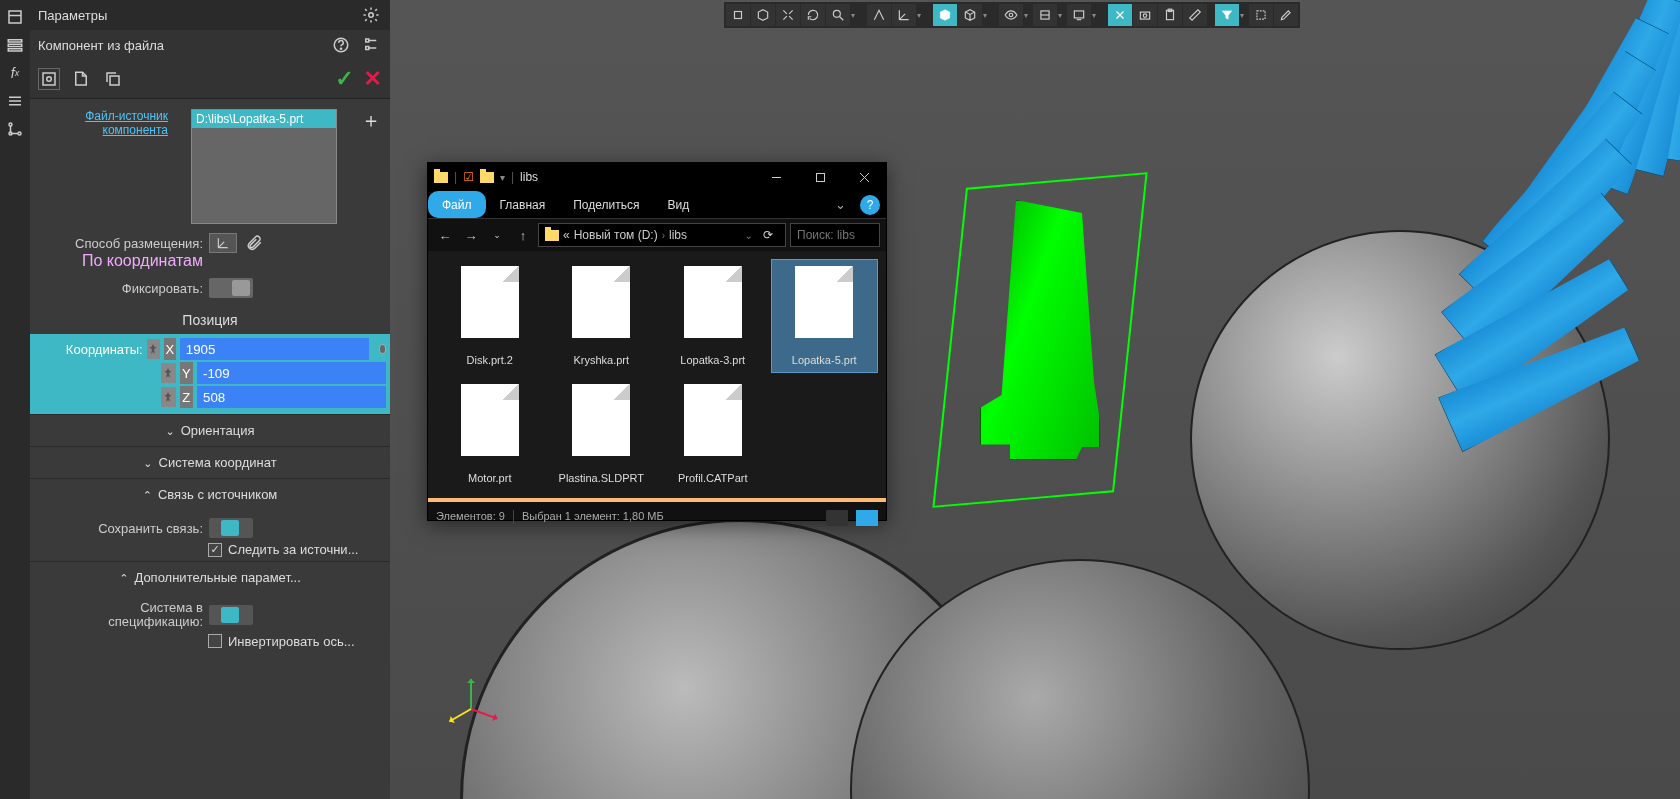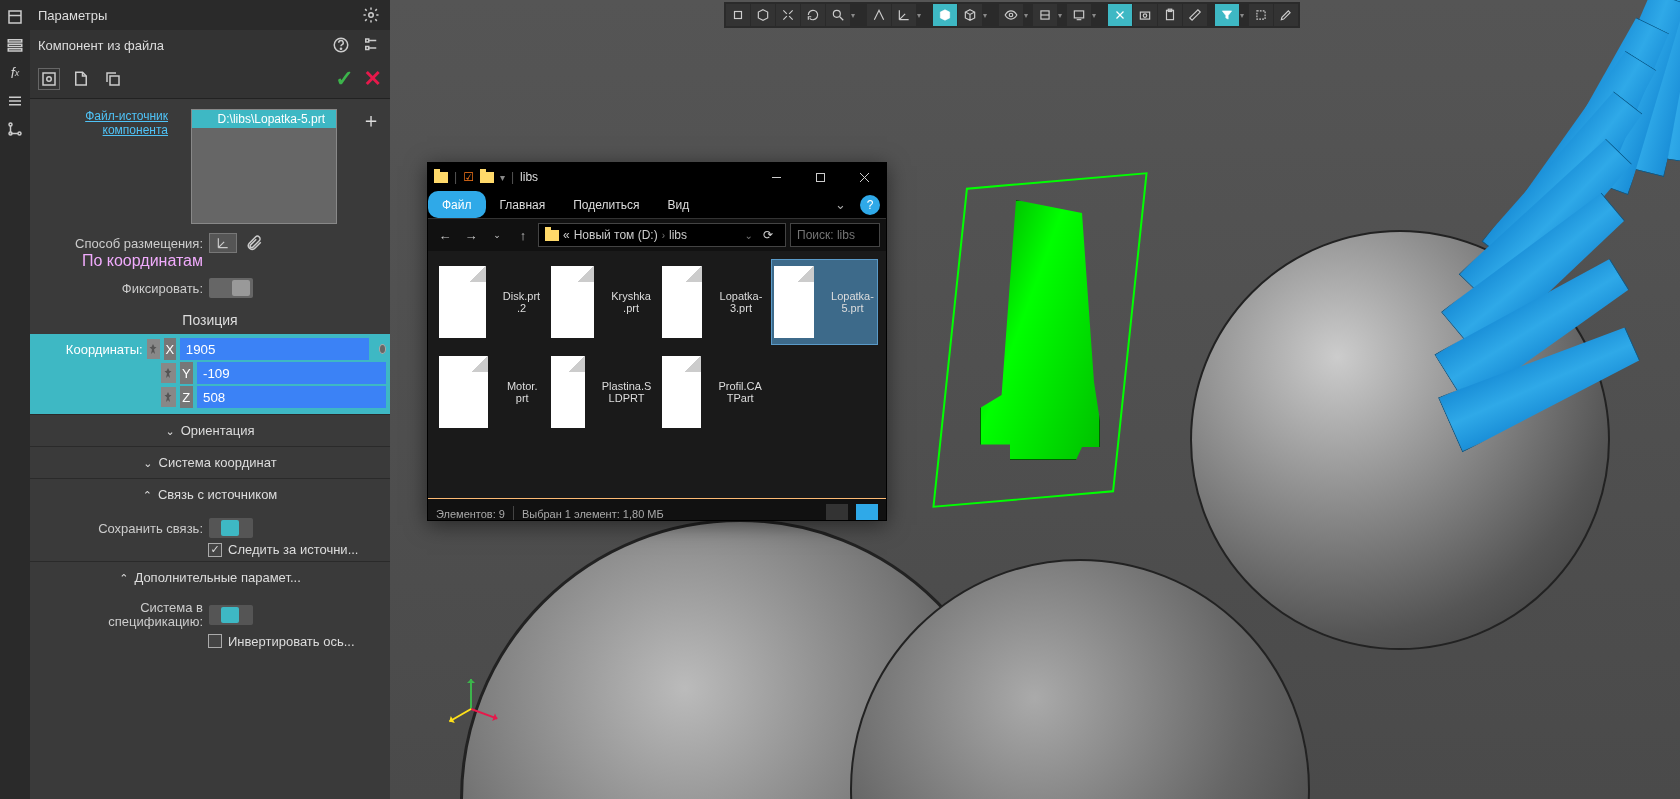--- a/index.html
+++ b/index.html
@@ -22,21 +22,21 @@
 .icon-btn { width: 22px; height: 22px; display: flex; align-items: center; justify-content: center; cursor: pointer; color: #ccc; }
 .icon-btn svg { width: 18px; height: 18px; }
 .check-green { color: #3cb44b; font-size: 22px; font-weight: bold; }
 .cross-red { color: #e6194b; font-size: 22px; font-weight: bold; }
 
 .section { padding: 8px; }
 .label-link { color: #4fc3f7; text-decoration: underline; text-align: right; display: block; font-size: 12px; line-height: 1.2; }
 .file-row { display: flex; gap: 23px; align-items: flex-start; margin-top: 2px; }
 .file-row .link-col { width: 130px; text-align: right; }
 .file-list { flex: 1; background: #666; border: 1px solid #888; min-height: 115px; position: relative; }
-.file-item { background: #3eb8c4; color: #fff; padding: 2px 11px; font-size: 12px; text-align: right; }
+.file-item { background: #3eb8c4; color: #fff; padding: 2px 4px; font-size: 12px; }
 .add-btn { width: 22px; height: 22px; display: flex; align-items: center; justify-content: center; color: #ddd; font-size: 20px; cursor: pointer; }
 
 .form-row { display: flex; align-items: center; gap: 6px; margin-top: 8px; }
 .form-row .lbl { width: 165px; text-align: right; font-size: 13px; color: #ccc; }
 .form-row .lbl.sub { color: #f0abfc; font-size: 16px; }
 .select { background: #555; border: 1px solid #777; padding: 2px 6px; color: #ddd; min-width: 20px; display: flex; align-items: center; gap: 4px; }
 .toggle { width: 44px; height: 20px; background: #666; border-radius: 2px; position: relative; cursor: pointer; }
 .toggle .knob { position: absolute; width: 18px; height: 16px; background: #999; border-radius: 2px; top: 2px; right: 3px; }
 .toggle.on .knob { background: #3eb8c4; left: 12px; right: auto; }
 .toggle.on { background: #555; }
@@ -99,26 +99,26 @@
 .ex-tabs .spacer { flex: 1; }
 .ex-tabs .help { width: 20px; height: 20px; border-radius: 50%; background: #2fa9e8; color: #fff; display: flex; align-items: center; justify-content: center; margin: 4px 6px; font-size: 12px; }
 .ex-tabs .chev { padding: 0 8px; display: flex; align-items: center; color: #aaa; }
 .ex-nav { height: 32px; background: #111; display: flex; align-items: center; gap: 4px; padding: 0 6px; }
 .ex-nav .navbtn { width: 22px; height: 22px; display: flex; align-items: center; justify-content: center; color: #ccc; cursor: pointer; }
 .ex-nav .path { flex: 1; background: #000; border: 1px solid #444; height: 24px; display: flex; align-items: center; padding: 0 6px; gap: 4px; font-size: 12px; color: #ccc; }
 .ex-nav .path .crumb { cursor: pointer; }
 .ex-nav .path .sep { color: #777; font-size: 10px; }
 .ex-nav .search { width: 90px; background: #000; border: 1px solid #444; height: 24px; padding: 0 6px; color: #888; font-size: 12px; }
 .ex-body { flex: 1; background: #1a1a1a; padding: 8px; display: grid; grid-template-columns: repeat(4, 1fr); gap: 4px 4px; overflow: auto; align-content: start;}
-.file { display: flex; flex-direction: row; align-items: center; gap: 16px; padding: 6px 2px; cursor: pointer; border: 1px solid transparent; }
+.file { display: flex; flex-direction: column; align-items: center; gap: 16px; padding: 6px 2px; cursor: pointer; border: 1px solid transparent; }
 .file.sel { background: #3d6a8a; border: 1px solid #5a9ac8; }
 .file .thumb { width: 58px; height: 72px; background: #fff; position: relative; }
 .file .thumb::after { content: ""; position: absolute; top: 0; right: 0; width: 16px; height: 16px; background: linear-gradient(135deg, #fff 49%, #ccc 50%); }
 .file .fname { font-size: 11px; color: #ddd; text-align: center; word-break: break-word; line-height: 1.1; }
-.ex-status { height: 22px; background: #111; border-top: 1px solid #fdba74; display: flex; align-items: flex-end; gap: 8px; padding: 0 8px; font-size: 11px; color: #aaa; }
+.ex-status { height: 22px; background: #111; border-top: 4px solid #fdba74; display: flex; align-items: flex-start; gap: 8px; padding: 8px 8px; font-size: 11px; color: #aaa; }
 .ex-status .sepv { width: 1px; height: 14px; background: #444; }
 .ex-status .flex { flex: 1; }
 .ex-status .view { width: 22px; height: 16px; background: #333; cursor: pointer; }
 .ex-status .view.on { background: #2fa9e8; }
 .folder-mini { width: 14px; height: 11px; background: #ffd96a; position: relative; display: inline-block; }
 .folder-mini::before { content: ""; position: absolute; top: -3px; left: 0; width: 6px; height: 3px; background: #ffd96a; }
 </style>
 </head>
 <body>
 

